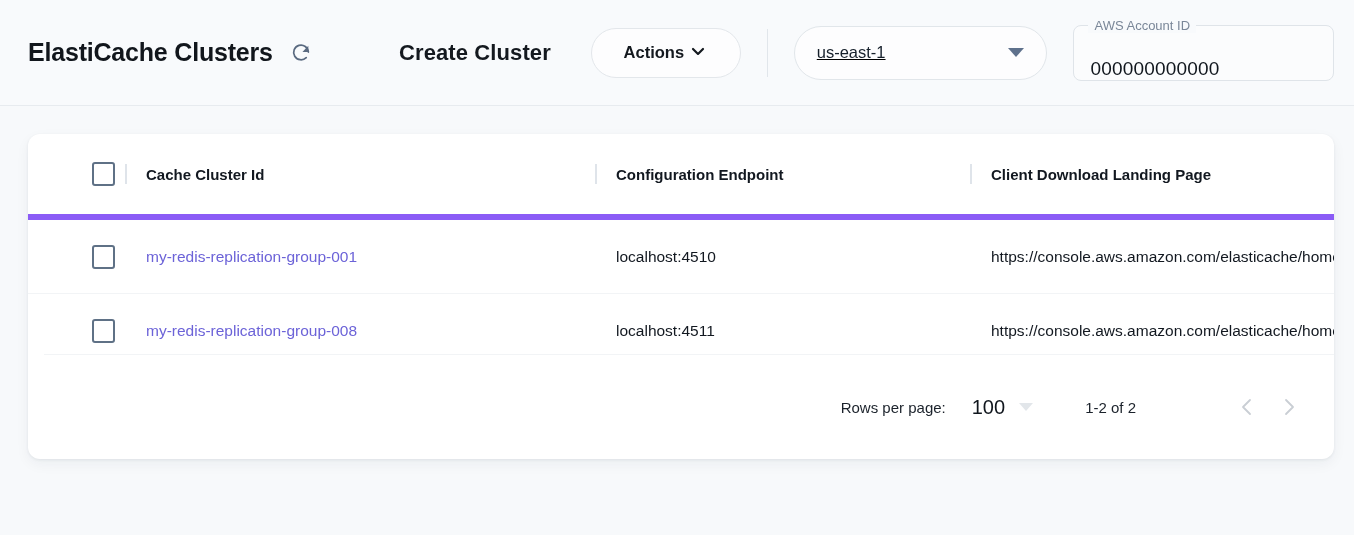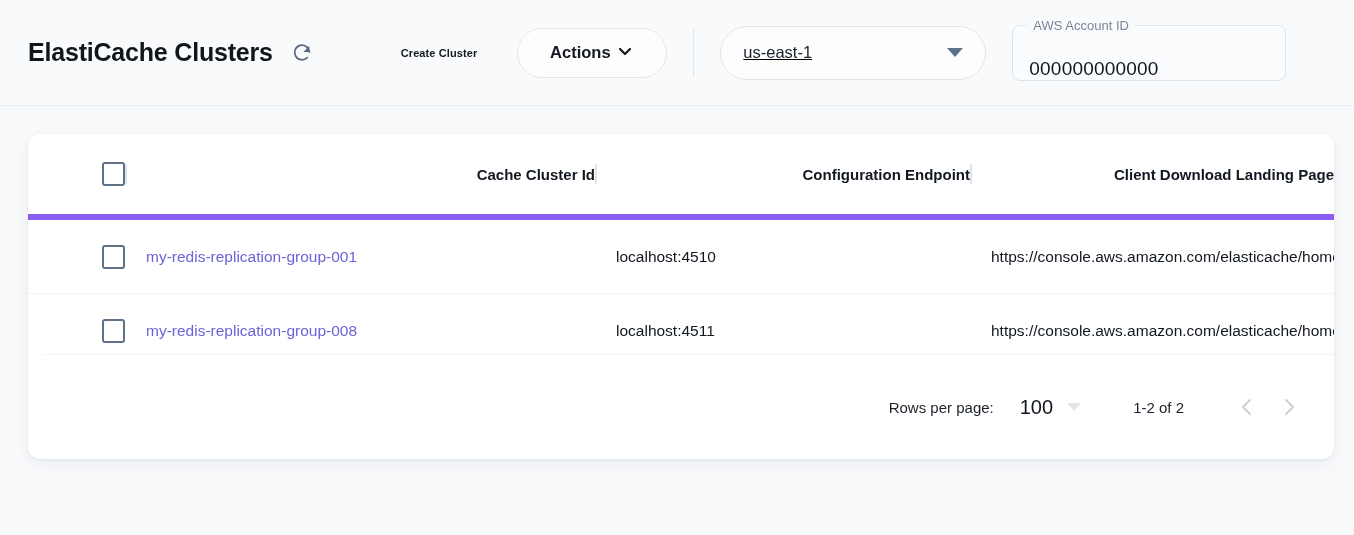--- a/index.html
+++ b/index.html
@@ -39,21 +39,21 @@
     cursor: pointer; padding: 0;
     color: #5a6a80;
   }
   .refresh-btn svg { display: block; }
 
   .create-btn {
     margin-left: 78px;
     border: none;
     background: transparent;
     font-family: inherit;
-    font-size: 11px;
+    font-size: 22px;
     font-weight: bold;
     color: #14191f;
     cursor: pointer;
     white-space: nowrap;
     padding: 8px 6px;
     letter-spacing: 0.1px;
   }
 
   .actions-btn {
     margin-left: 34px;
@@ -173,21 +173,20 @@
     font-weight: bold;
     color: #121820;
     white-space: nowrap;
   }
 
   .th-inner {
     display: flex;
     align-items: center;
     height: 80px;
     position: relative;
-    justify-content: flex-end;
   }
   .th-inner.with-sep::before {
     content: "";
     position: absolute;
     left: 0;
     top: 50%;
     transform: translateY(-50%);
     width: 2px;
     height: 20px;
     background: #dfe4ea;
@@ -260,21 +259,21 @@
   }
   .tri-down-sm {
     width: 0; height: 0;
     border-left: 7px solid transparent;
     border-right: 7px solid transparent;
     border-top: 8px solid #e2e6ea;
   }
   .pager .range {
     font-size: 15px;
     color: #1b222b;
-    margin-right: 42px;
+    margin-right: 90px;
     white-space: nowrap;
   }
   .nav-btn {
     width: 42px; height: 42px;
     display: flex; align-items: center; justify-content: center;
     border: none; background: transparent;
     color: #c9ced4;
     cursor: pointer;
     padding: 0;
   }

